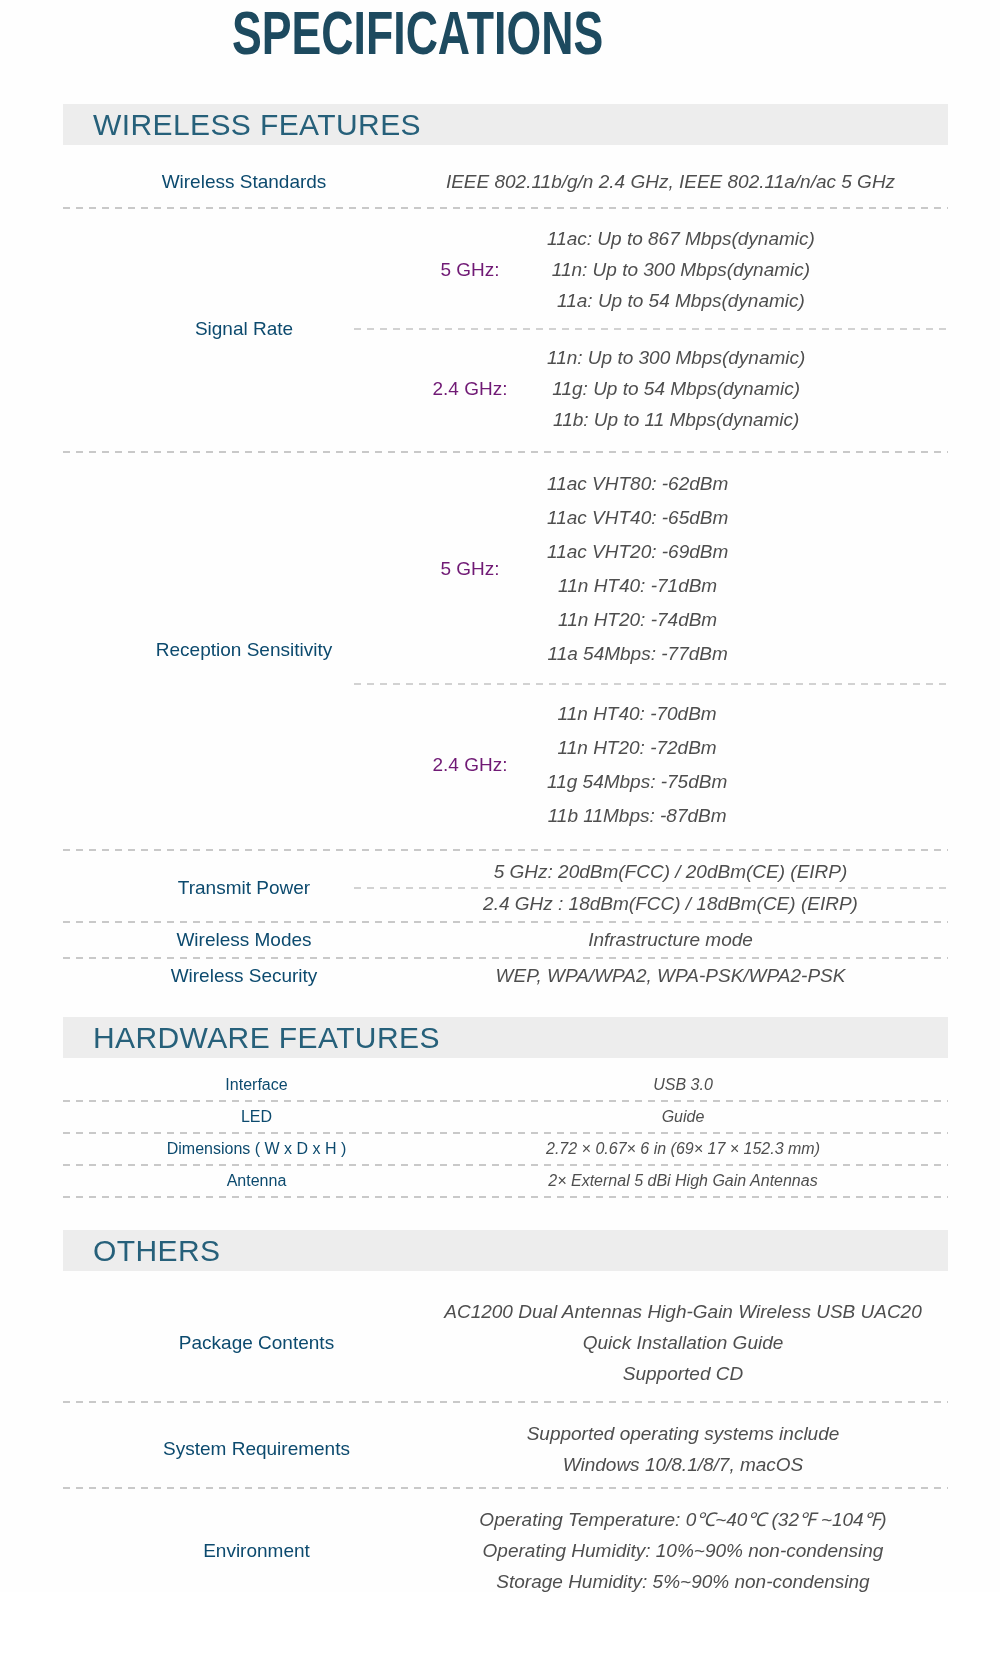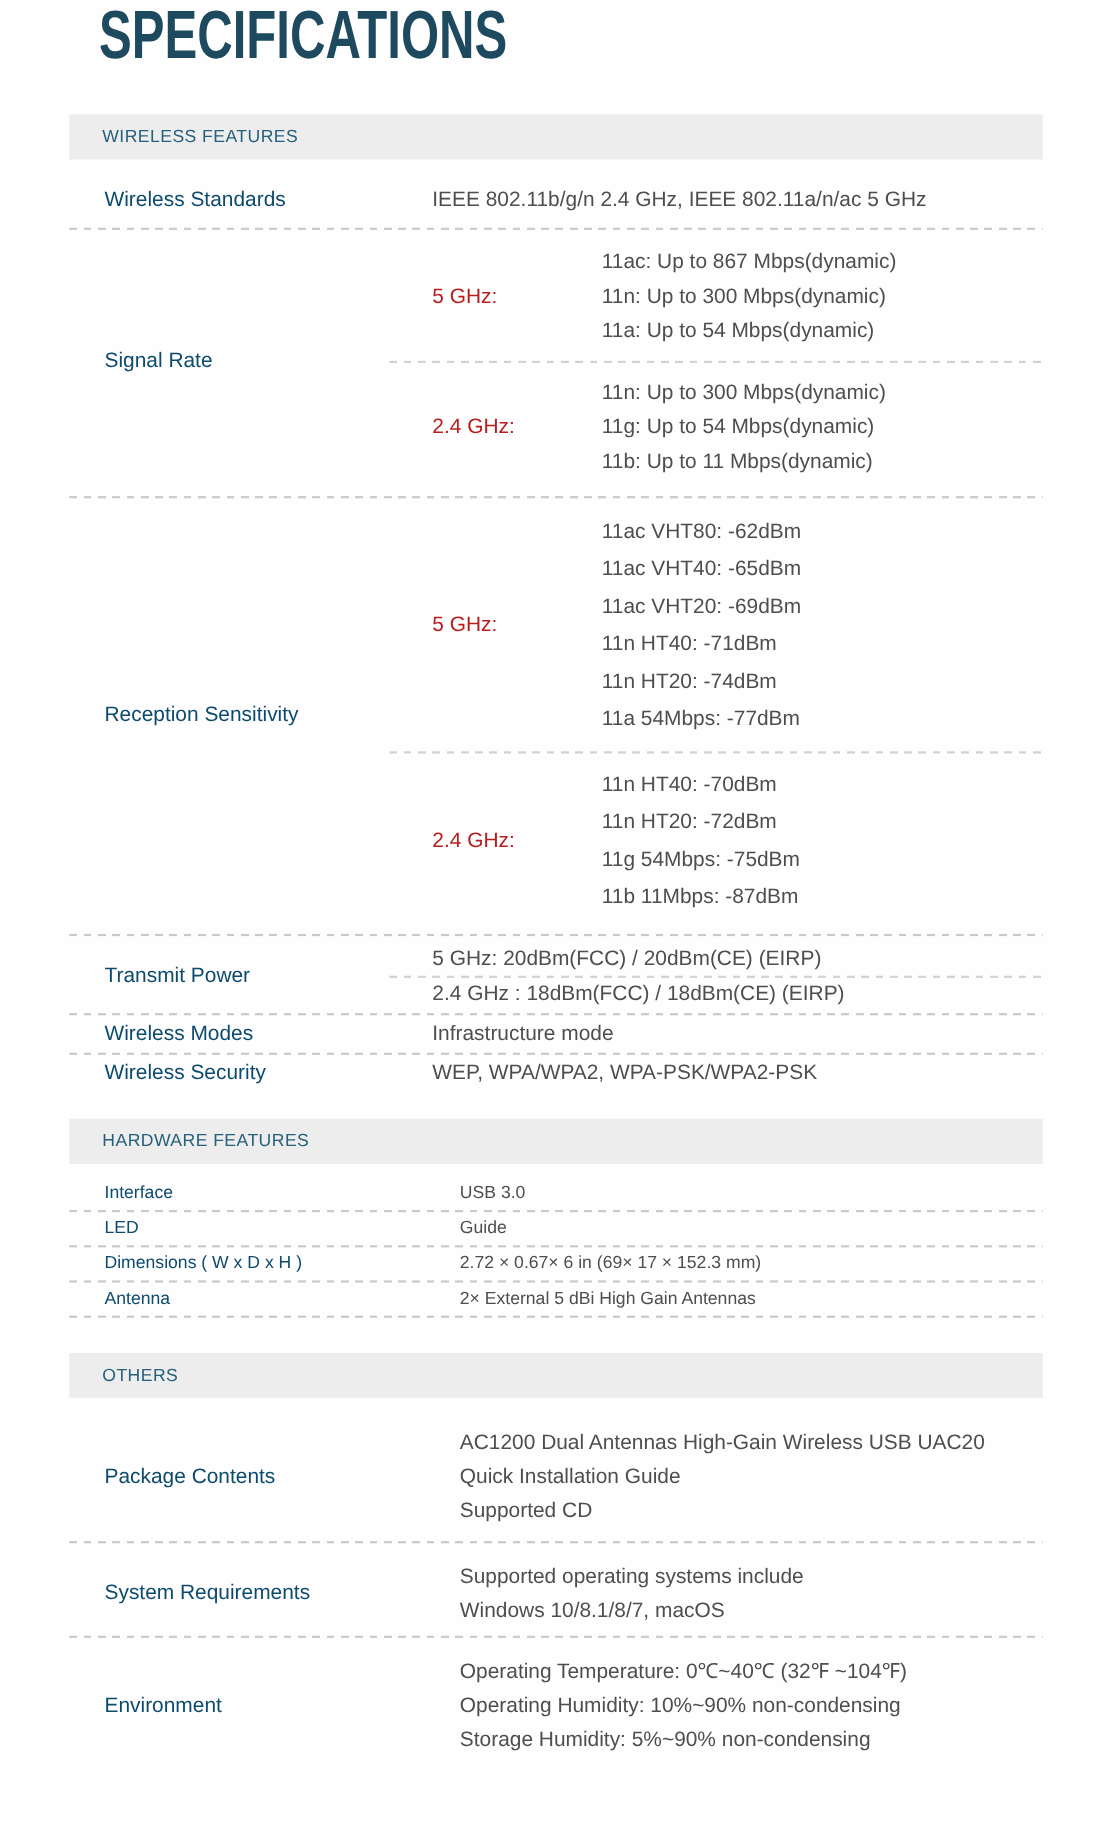--- a/index.html
+++ b/index.html
@@ -1,41 +1,41 @@
 <!DOCTYPE html>
 <html><head>
 <meta charset="utf-8">
 <style>
   html,body{margin:0;padding:0;background:#ffffff;}
   body{font-family:"Liberation Sans",sans-serif;-webkit-font-smoothing:antialiased;}
-  .page{position:relative;width:1000px;height:1592px;background:#fefefe;overflow:hidden;}
+  .page{position:relative;width:1000px;height:1592px;background:#fefefe;overflow:hidden;text-align:center;}
 
   h1.title{
     margin:6px 0 0 90px;
     font-size:62px;line-height:54px;font-weight:bold;
     color:#1d4a5f;letter-spacing:0;white-space:nowrap;
     transform:scaleX(0.72);transform-origin:0 0;
   }
 
   .section{margin-left:63px;width:885px;}
   .sec0{margin-top:44px;}
   .sec1{margin-top:20px;}
   .sec2{margin-top:32px;}
 
   .band{height:41px;background:#ededed;display:flex;align-items:center;}
-  .band-text{padding-left:30px;font-size:16px;color:#26607a;letter-spacing:0.4px;}
+  .band-text{padding-left:30px;font-size:30px;color:#26607a;letter-spacing:0.4px;}
 
   .row{display:flex;align-items:center;color:#4e4e4e;font-size:19px;}
   .lbl{flex:0 0 330px;box-sizing:border-box;padding-left:32px;color:#0c4a6e;align-self:center;}
   .sec1 .lbl,.sec2 .lbl{flex-basis:355px;}
   .valcol{flex:1;min-width:0;}
-  .line{line-height:31px;white-space:nowrap;}
+  .line{line-height:31px;white-space:nowrap;font-style:italic;}
   .row.simple .line{line-height:30px;}
   .group{display:flex;align-items:center;}
-  .band-lbl{flex:0 0 154px;color:#b91c1c;}
+  .band-lbl{flex:0 0 154px;color:#701a75;}
 
   .divider-full{height:2px;background:repeating-linear-gradient(90deg,#c9c9c9 0 7px,transparent 7px 13px);}
   .divider-mid{height:2px;width:594px;margin-left:-39px;background:repeating-linear-gradient(90deg,#d2d2d2 0 7px,transparent 7px 13px);}
 
   .sec0 .row-wireless-standards{padding:22px 0 10px;}
   .sec0 .row-signal-rate{padding:14px 0 16px;}
   .sec0 .row-reception-sensitivity{padding:14px 0 16px;}
   .row-reception-sensitivity .line{line-height:34px;}
   .row-signal-rate .divider-mid,
   .row-reception-sensitivity .divider-mid{margin-top:12px;margin-bottom:12px;}

